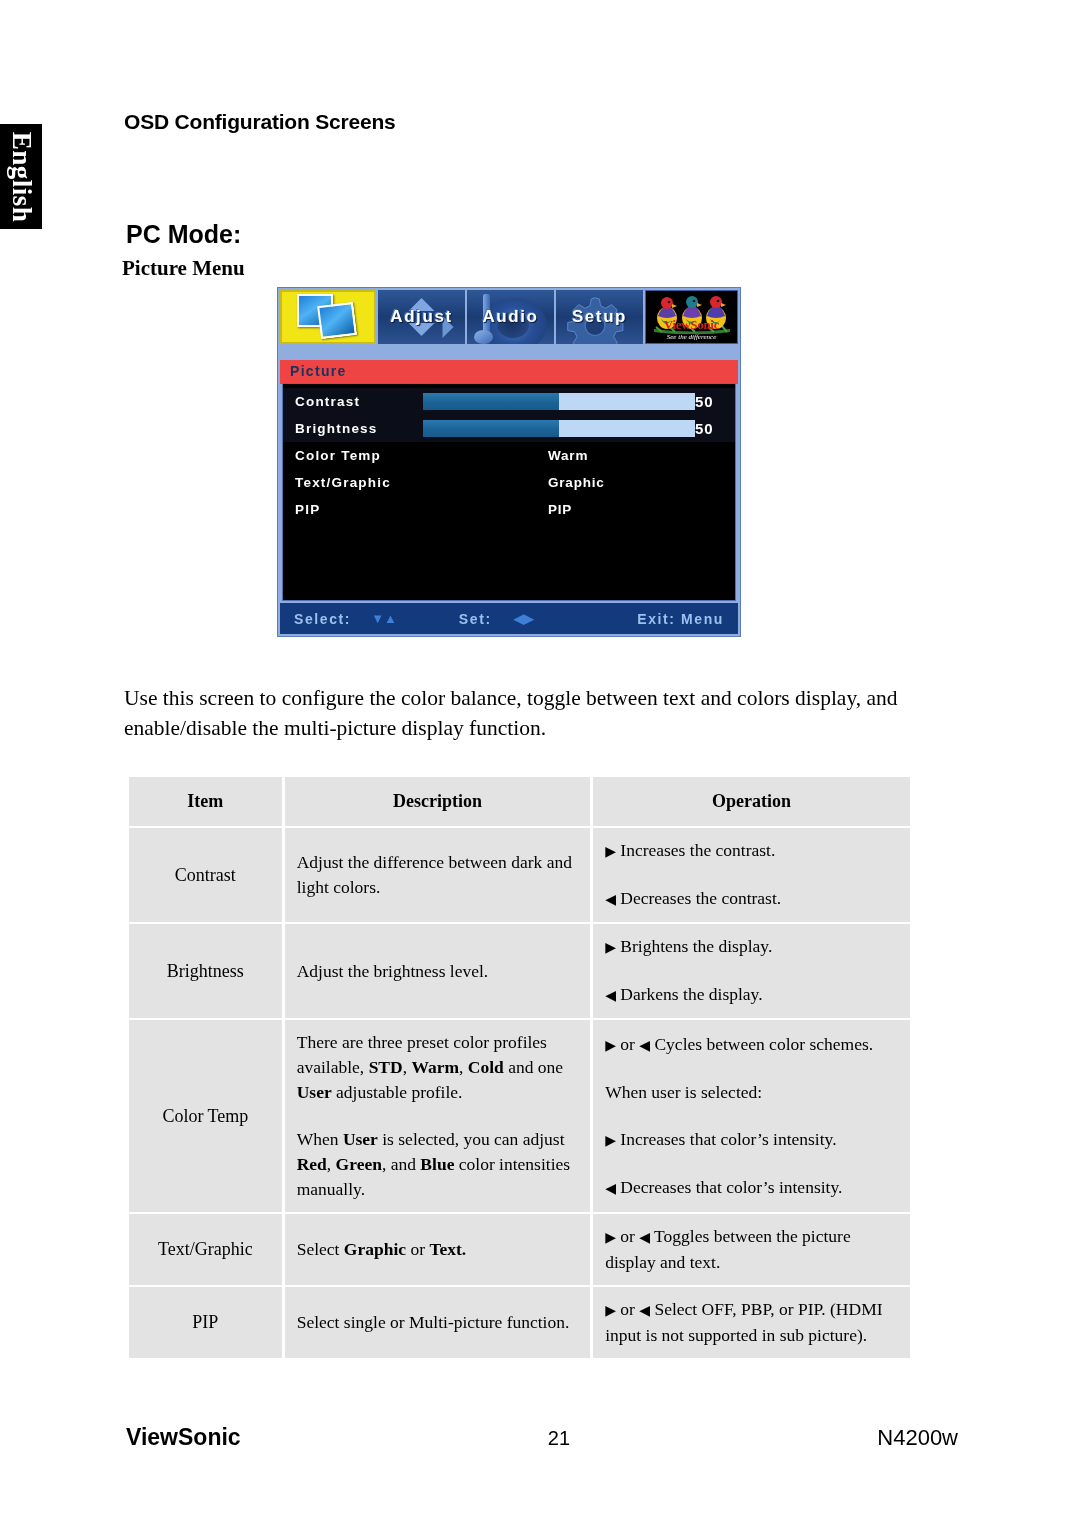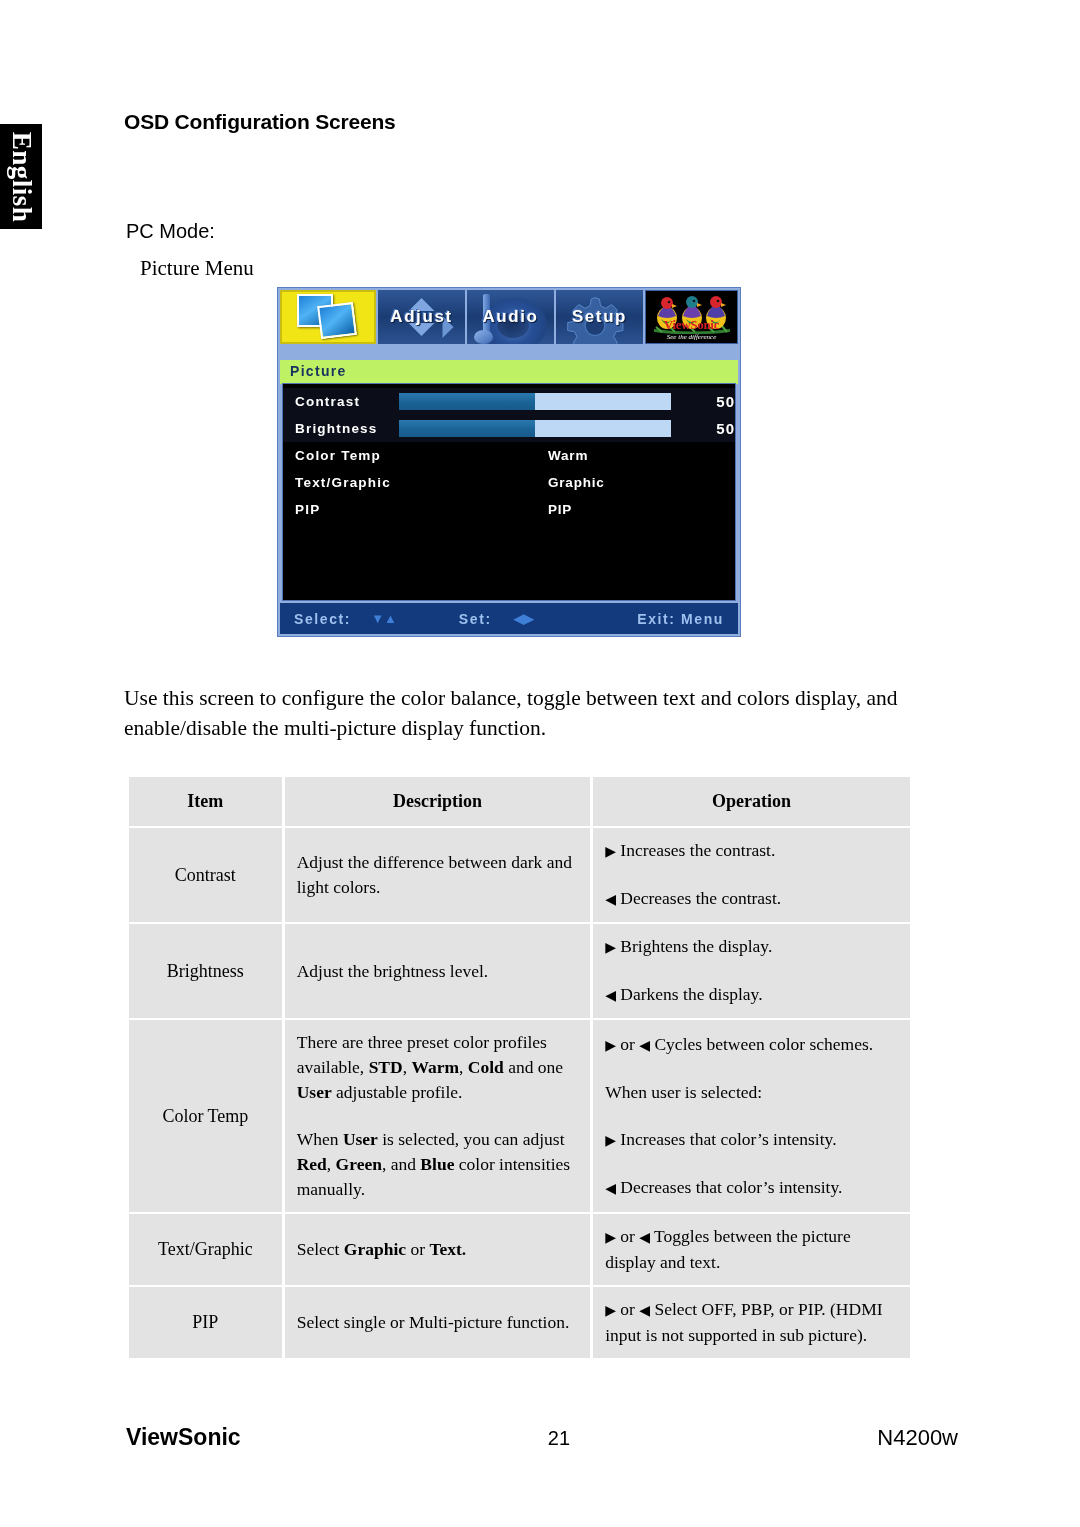--- a/index.html
+++ b/index.html
@@ -66,31 +66,31 @@
     width: 818px;
     font-size: 21.5px;
     line-height: 29px;
   }
 
   .h-mode {
     position: absolute;
     left: 126px;
     top: 220px;
     font-family: "Liberation Sans", sans-serif;
-    font-weight: normal;
-    font-size: 20px;
+    font-weight: bold;
+    font-size: 25px;
     text-align: right;
   }
 
   .h-menu {
     position: absolute;
-    left: 140px;
+    left: 122px;
     top: 256px;
     font-family: "Liberation Serif", serif;
-    font-weight: normal;
+    font-weight: bold;
     font-size: 21px;
   }
 
   
   .osd {
     position: absolute;
     left: 277px;
     top: 287px;
     width: 464px;
     height: 350px;
@@ -270,21 +270,21 @@
     line-height: 8px;
   }
 
   
   .osd-section {
     position: absolute;
     left: 2px;
     top: 72px;
     right: 2px;
     height: 24px;
-    background: #bef264;
+    background: #ef4444;
     color: #18335f;
     font-weight: bold;
     font-size: 14px;
     letter-spacing: 1.3px;
     line-height: 22px;
     padding-left: 10px;
     box-sizing: border-box;
   }
 
   
@@ -336,22 +336,22 @@
     height: 17px;
     background: #bcd8f5;
     overflow: hidden;
   }
   .osd-bar-fill {
     position: absolute;
     left: 0; top: 0; bottom: 0;
     background: linear-gradient(180deg, #2a79ae 0%, #1b6396 55%, #185a8b 100%);
   }
   .osd-bar-num {
-    width: 64px;
-    text-align: right;
+    width: 40px;
+    text-align: left;
     color: #ffffff;
     font-weight: bold;
     font-size: 15px;
     letter-spacing: 1px;
   }
 
   
   .osd-status {
     position: absolute;
     left: 2px;

